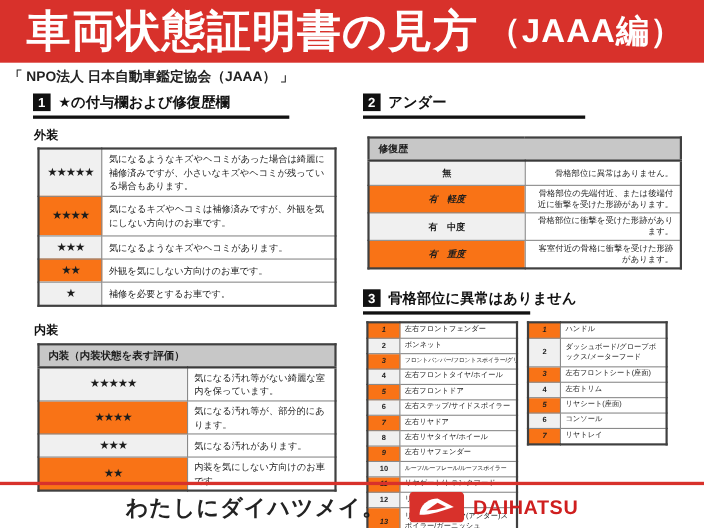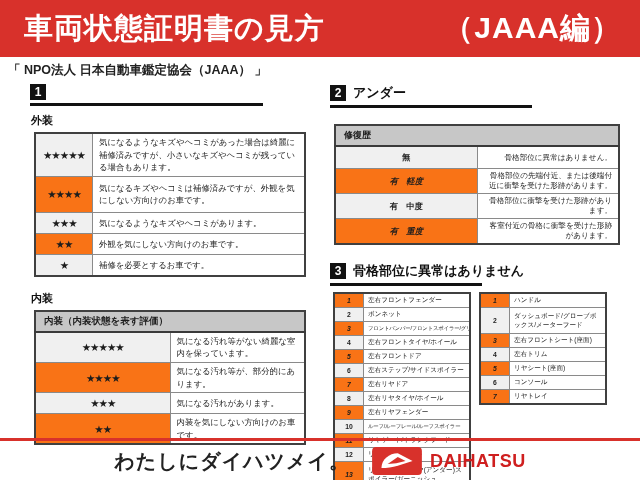--- a/index.html
+++ b/index.html
@@ -2,21 +2,21 @@
 <html><head>
 <meta charset="utf-8">
 <style>
   html,body{margin:0;padding:0;background:#fff;}
   .page{position:relative;width:640px;height:480px;background:#fff;overflow:hidden;
         font-family:"Liberation Sans","DejaVu Sans",sans-serif;color:#1d1d1d;}
 
   
   .topbar{position:absolute;left:0;top:0;width:640px;height:57px;background:#d8312b;
           display:flex;align-items:center;}
-  .topbar .title{color:#fff;font-weight:bold;font-size:29px;margin-left:24px;letter-spacing:1px;}
+  .topbar .title{color:#fff;font-weight:bold;font-size:40px;margin-left:24px;letter-spacing:1px;}
   .topbar .edition{color:#fff;font-weight:bold;font-size:30px;margin-left:auto;margin-right:18px;letter-spacing:1px;}
 
   .subtitle{position:absolute;left:8px;top:62px;font-size:12.5px;font-weight:bold;color:#222;}
 
   
   .col-left{position:absolute;left:30px;top:84px;width:277px;}
   .col-right{position:absolute;left:330px;top:84px;width:292px;}
 
   
   .sec-head{display:flex;align-items:center;border-bottom:3px solid #111;padding-bottom:3px;}
@@ -79,20 +79,21 @@
   <div class="topbar">
     <span class="title">車両状態証明書の見方</span>
     <span class="edition">（JAAA編）</span>
   </div>
 
   <div class="subtitle">「 NPO法人 日本自動車鑑定協会（JAAA） 」</div>
 
   <div class="col-left">
     <div class="sec-head w1">
       <span class="sec-num">1</span>
+      <span class="sec-title">★の付与欄および修復歴欄</span>
     </div>
 
     <div class="sub-label">外装</div>
     <table class="rating-table">
       <tbody>
       <tr class="tall">
         <td class="star sa">★★★★★</td>
         <td class="desc">気になるようなキズやヘコミがあった場合は綺麗に補修済みですが、小さいなキズやヘコミが残っている場合もあります。</td>
       </tr>
       <tr class="tall">

